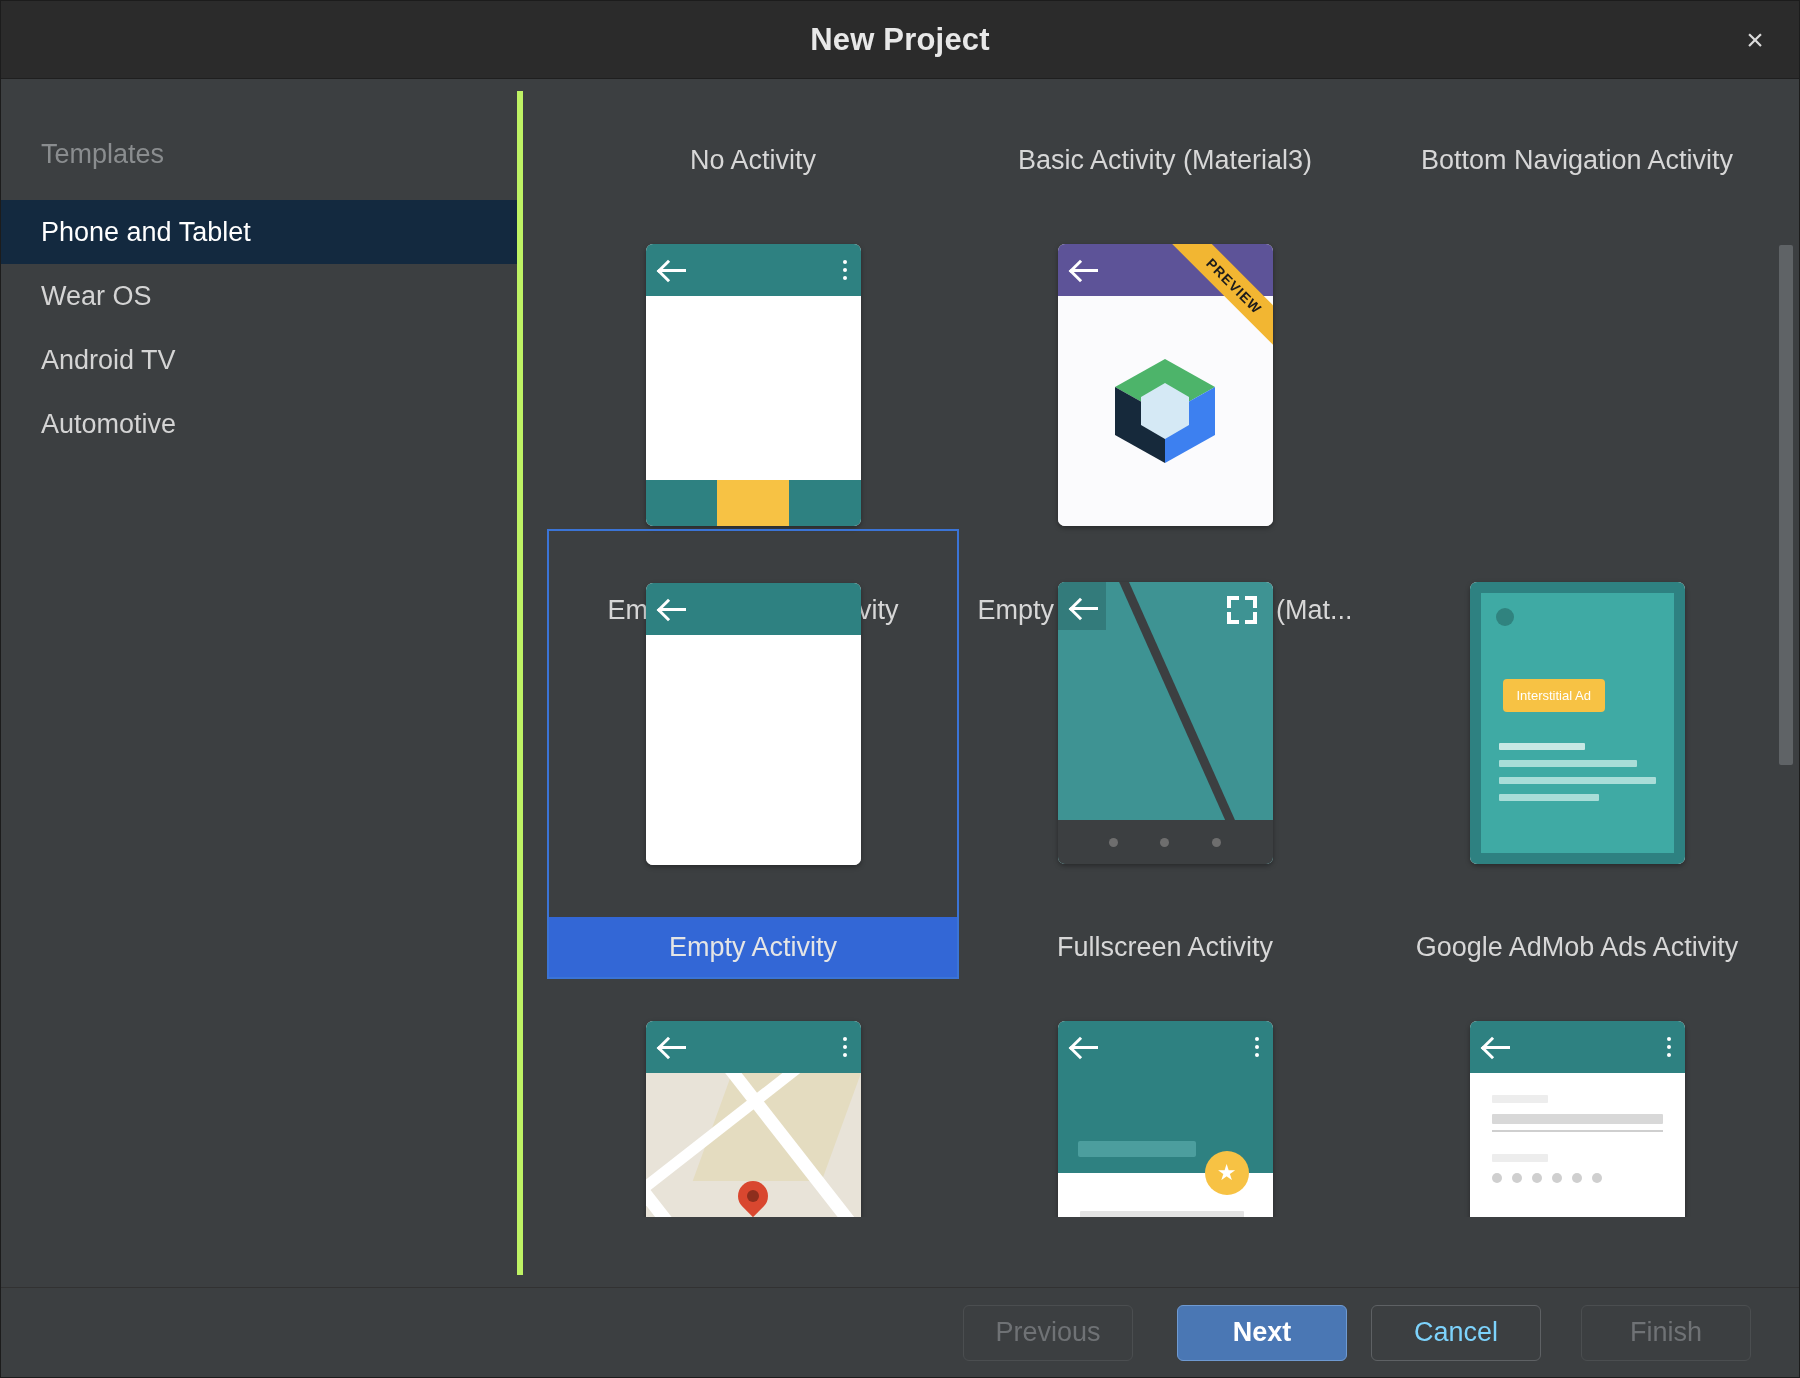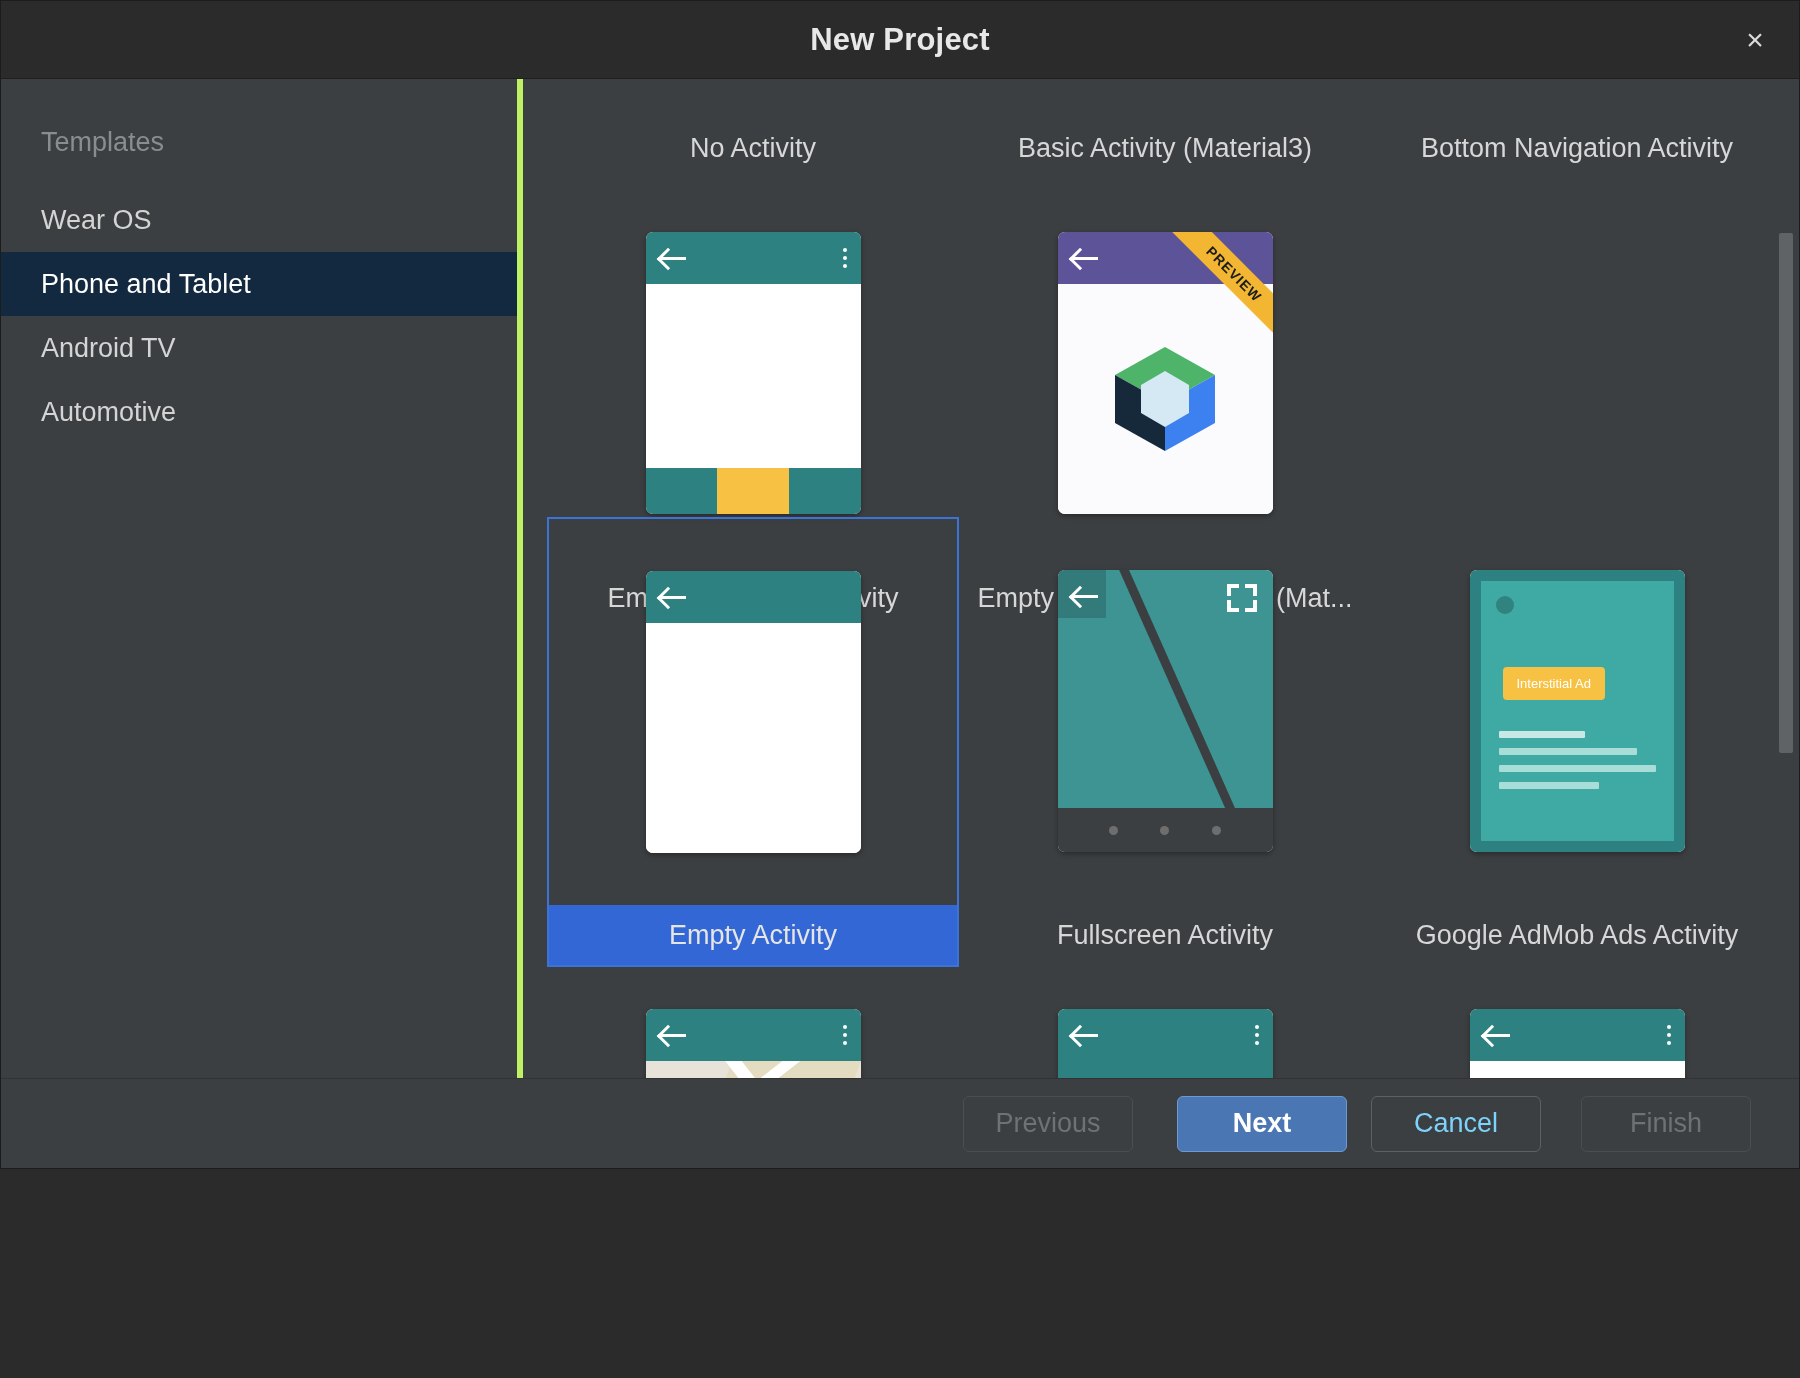--- a/index.html
+++ b/index.html
@@ -8,25 +8,26 @@
     width: 1800px;
     height: 1378px;
     overflow: hidden;
     background: #2b2b2b;
     font-family: "Liberation Sans", sans-serif;
   }
 
   .dialog {
     position: relative;
     width: 1800px;
-    height: 1169px;
+    height: 1378px;
     background: #3c3f41;
     display: flex;
     flex-direction: column;
     border: 1px solid #1c1c1c;
+    gap: 12px;
   }
 
   
   .titlebar {
     position: relative;
     height: 78px;
     min-height: 78px;
     background: #2b2b2b;
     display: flex;
     align-items: center;
@@ -389,25 +390,25 @@
 
   <div class="titlebar">
     <div class="titlebar-title">New Project</div>
     <div class="titlebar-close">×</div>
   </div>
 
   <div class="body">
 
     <div class="sidebar">
       <div class="sidebar-header">Templates</div>
+      <div class="sidebar-item selected">
+        <span>Phone and Tablet</span>
+      </div>
       <div class="sidebar-item">
         <span>Wear OS</span>
-      </div>
-      <div class="sidebar-item selected">
-        <span>Phone and Tablet</span>
       </div>
       <div class="sidebar-item">
         <span>Android TV</span>
       </div>
       <div class="sidebar-item">
         <span>Automotive</span>
       </div>
     </div>
 
     <div class="content">

